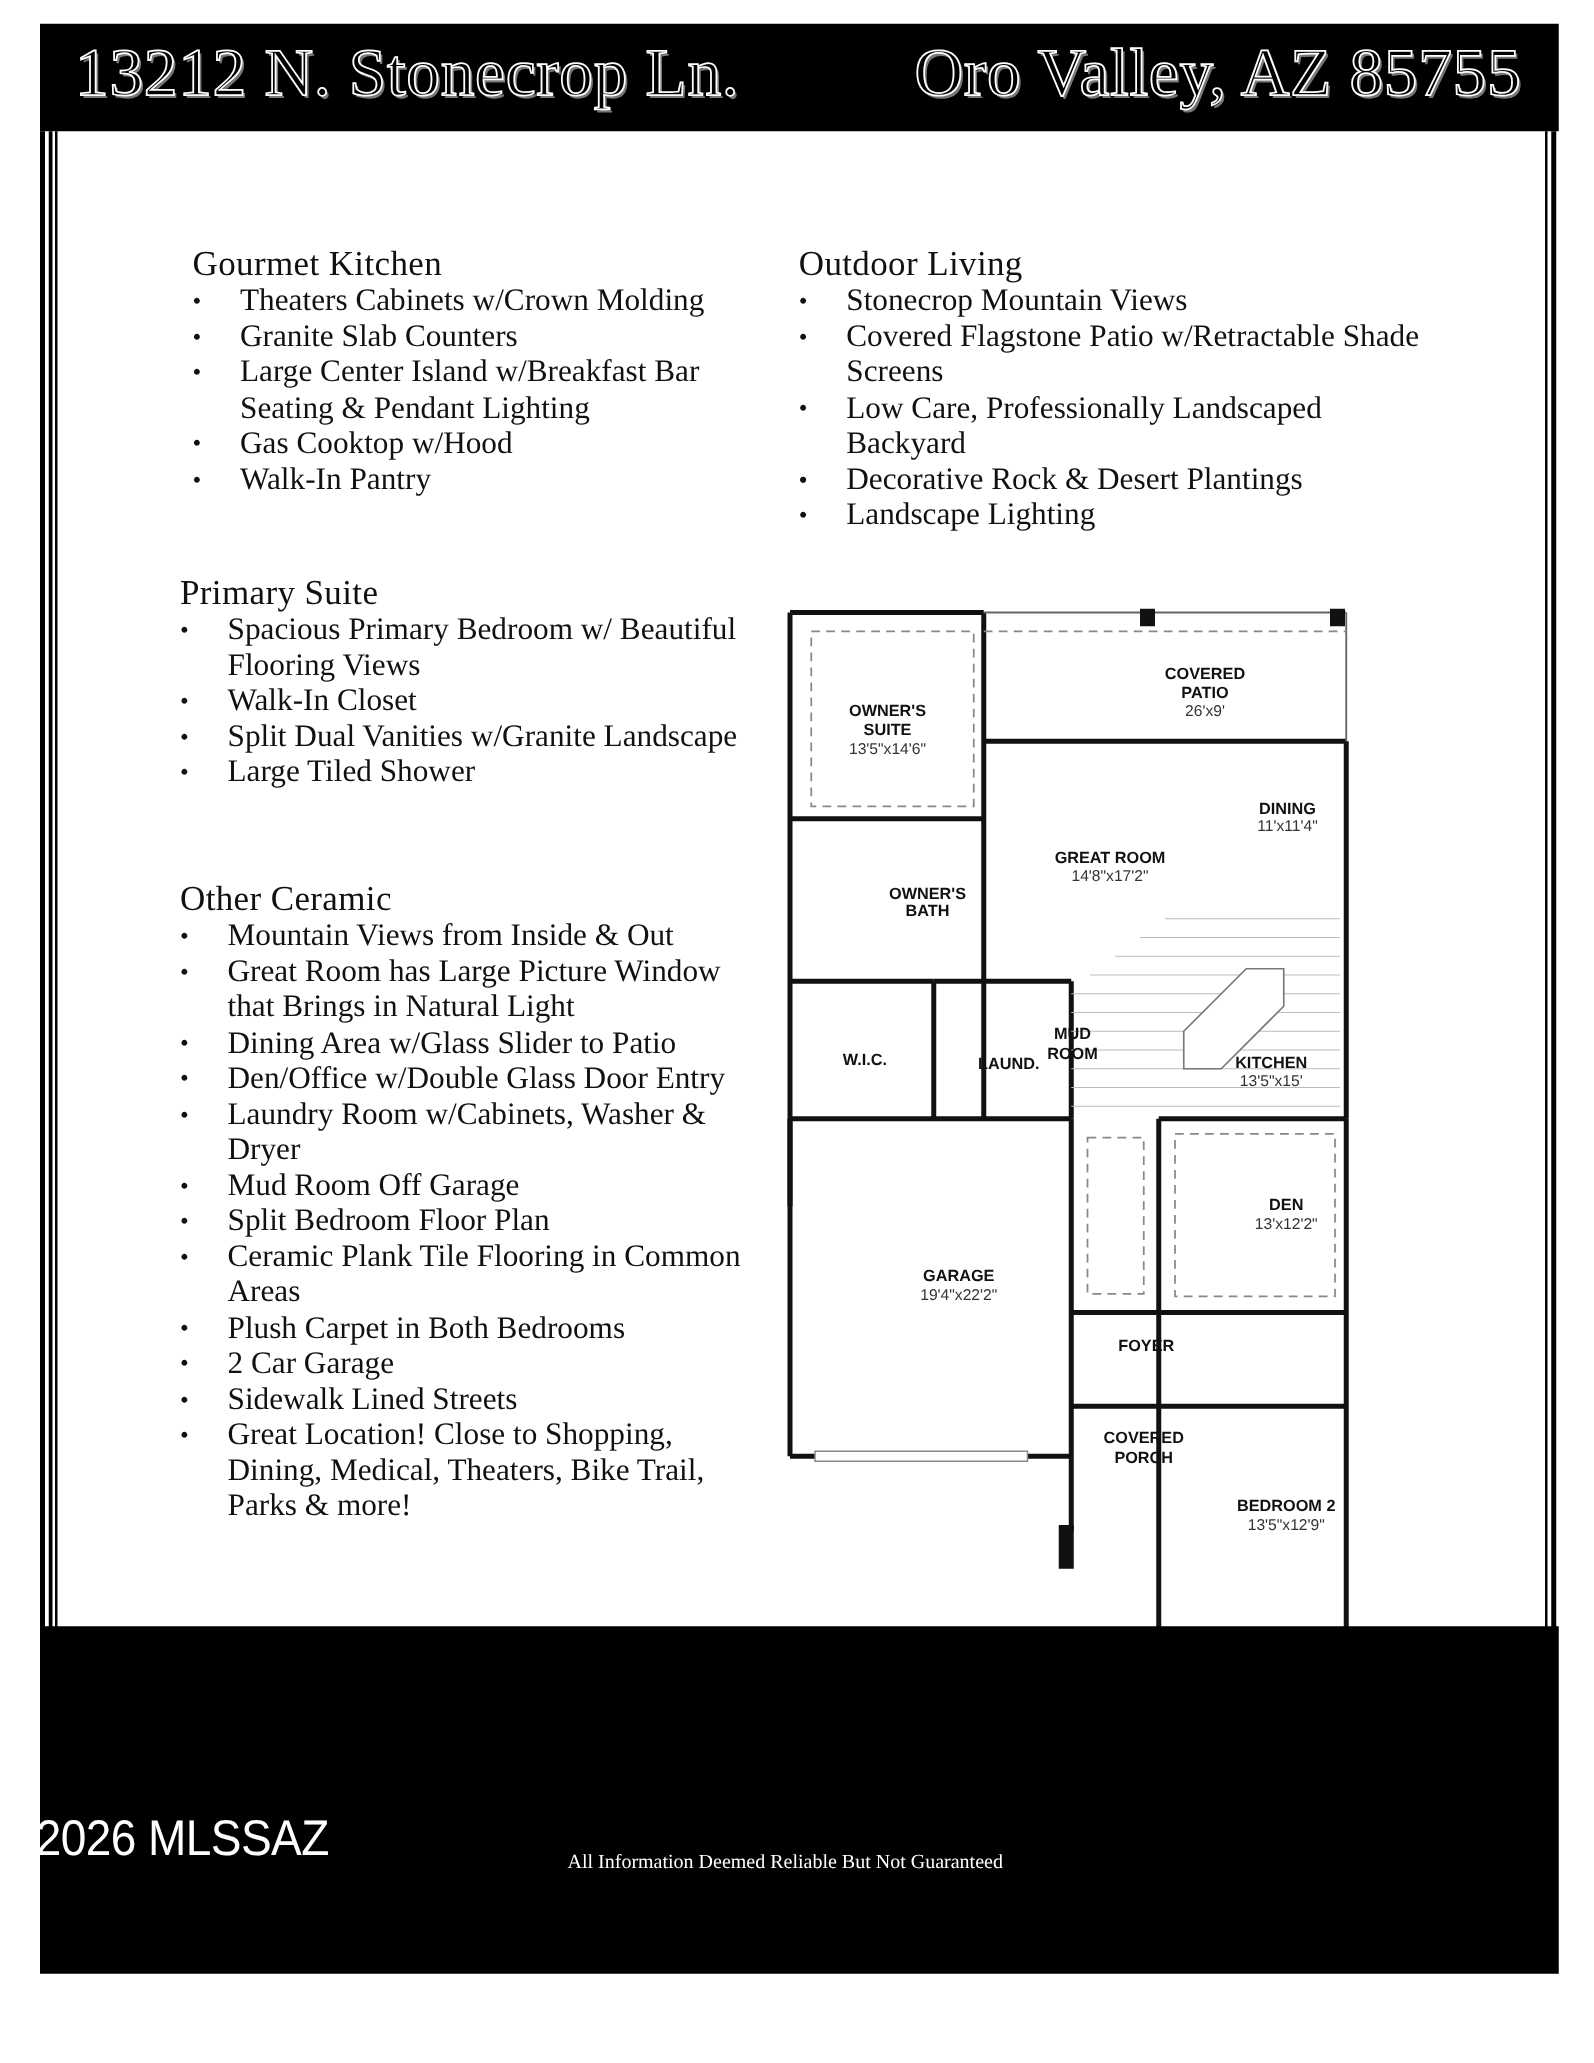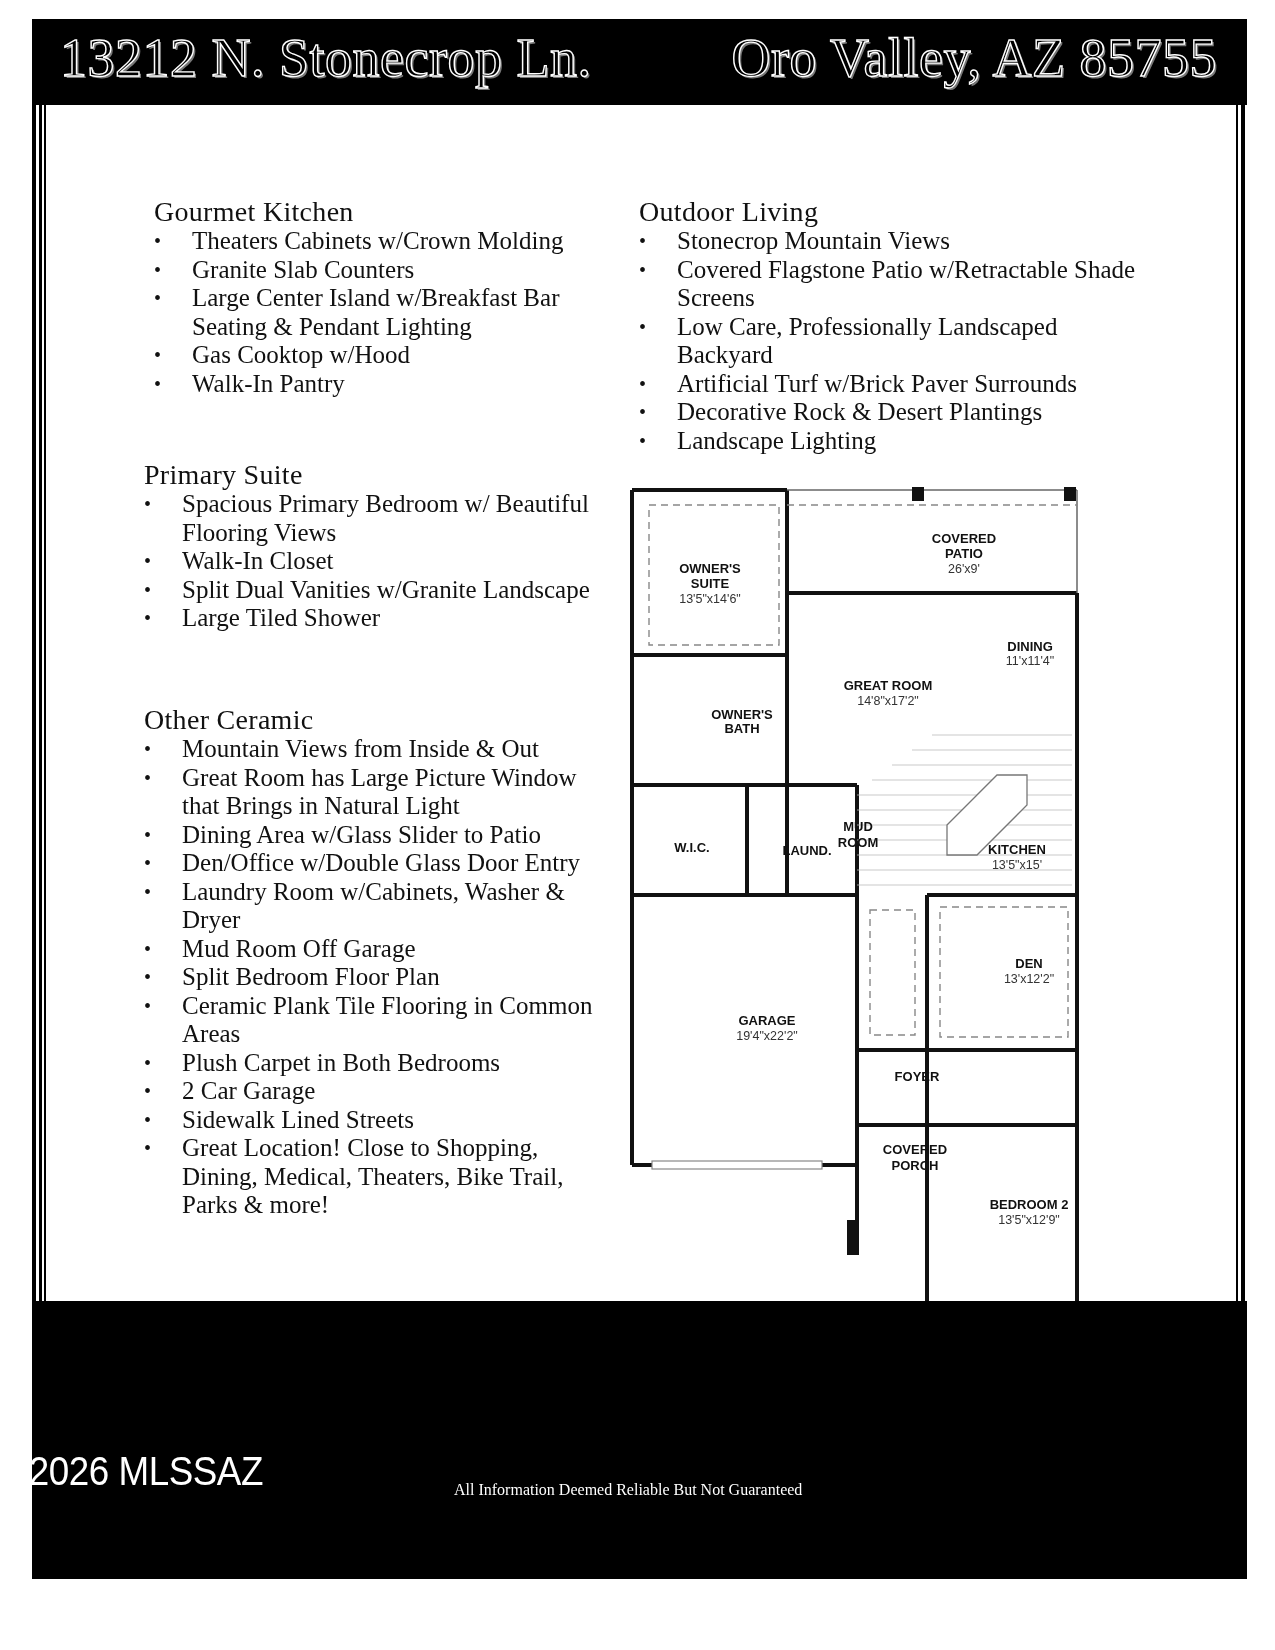--- a/index.html
+++ b/index.html
@@ -81,21 +81,21 @@
         <li><span class="bullet">•</span><span>Walk-In Pantry</span></li>
       </ul>
     </div>
 
     <div class="section sec-outdoor">
       <h2 class="section-title">Outdoor Living</h2>
       <ul class="features">
         <li><span class="bullet">•</span><span>Stonecrop Mountain Views</span></li>
         <li><span class="bullet">•</span><span>Covered Flagstone Patio w/Retractable Shade Screens</span></li>
         <li><span class="bullet">•</span><span>Low Care, Professionally Landscaped Backyard</span></li>
-        <li><span class="bullet">•</span><span>Artificial Turf w/Brick Paver Surrounds</span></li>
+        <li><span class="bullet">•</span></li>
         <li><span class="bullet">•</span><span>Decorative Rock &amp; Desert Plantings</span></li>
         <li><span class="bullet">•</span><span>Landscape Lighting</span></li>
       </ul>
     </div>
 
     <div class="section sec-primary">
       <h2 class="section-title">Primary Suite</h2>
       <ul class="features">
         <li><span class="bullet">•</span><span>Spacious Primary Bedroom w/ Beautiful Flooring Views</span></li>
         <li><span class="bullet">•</span><span>Walk-In Closet</span></li>

